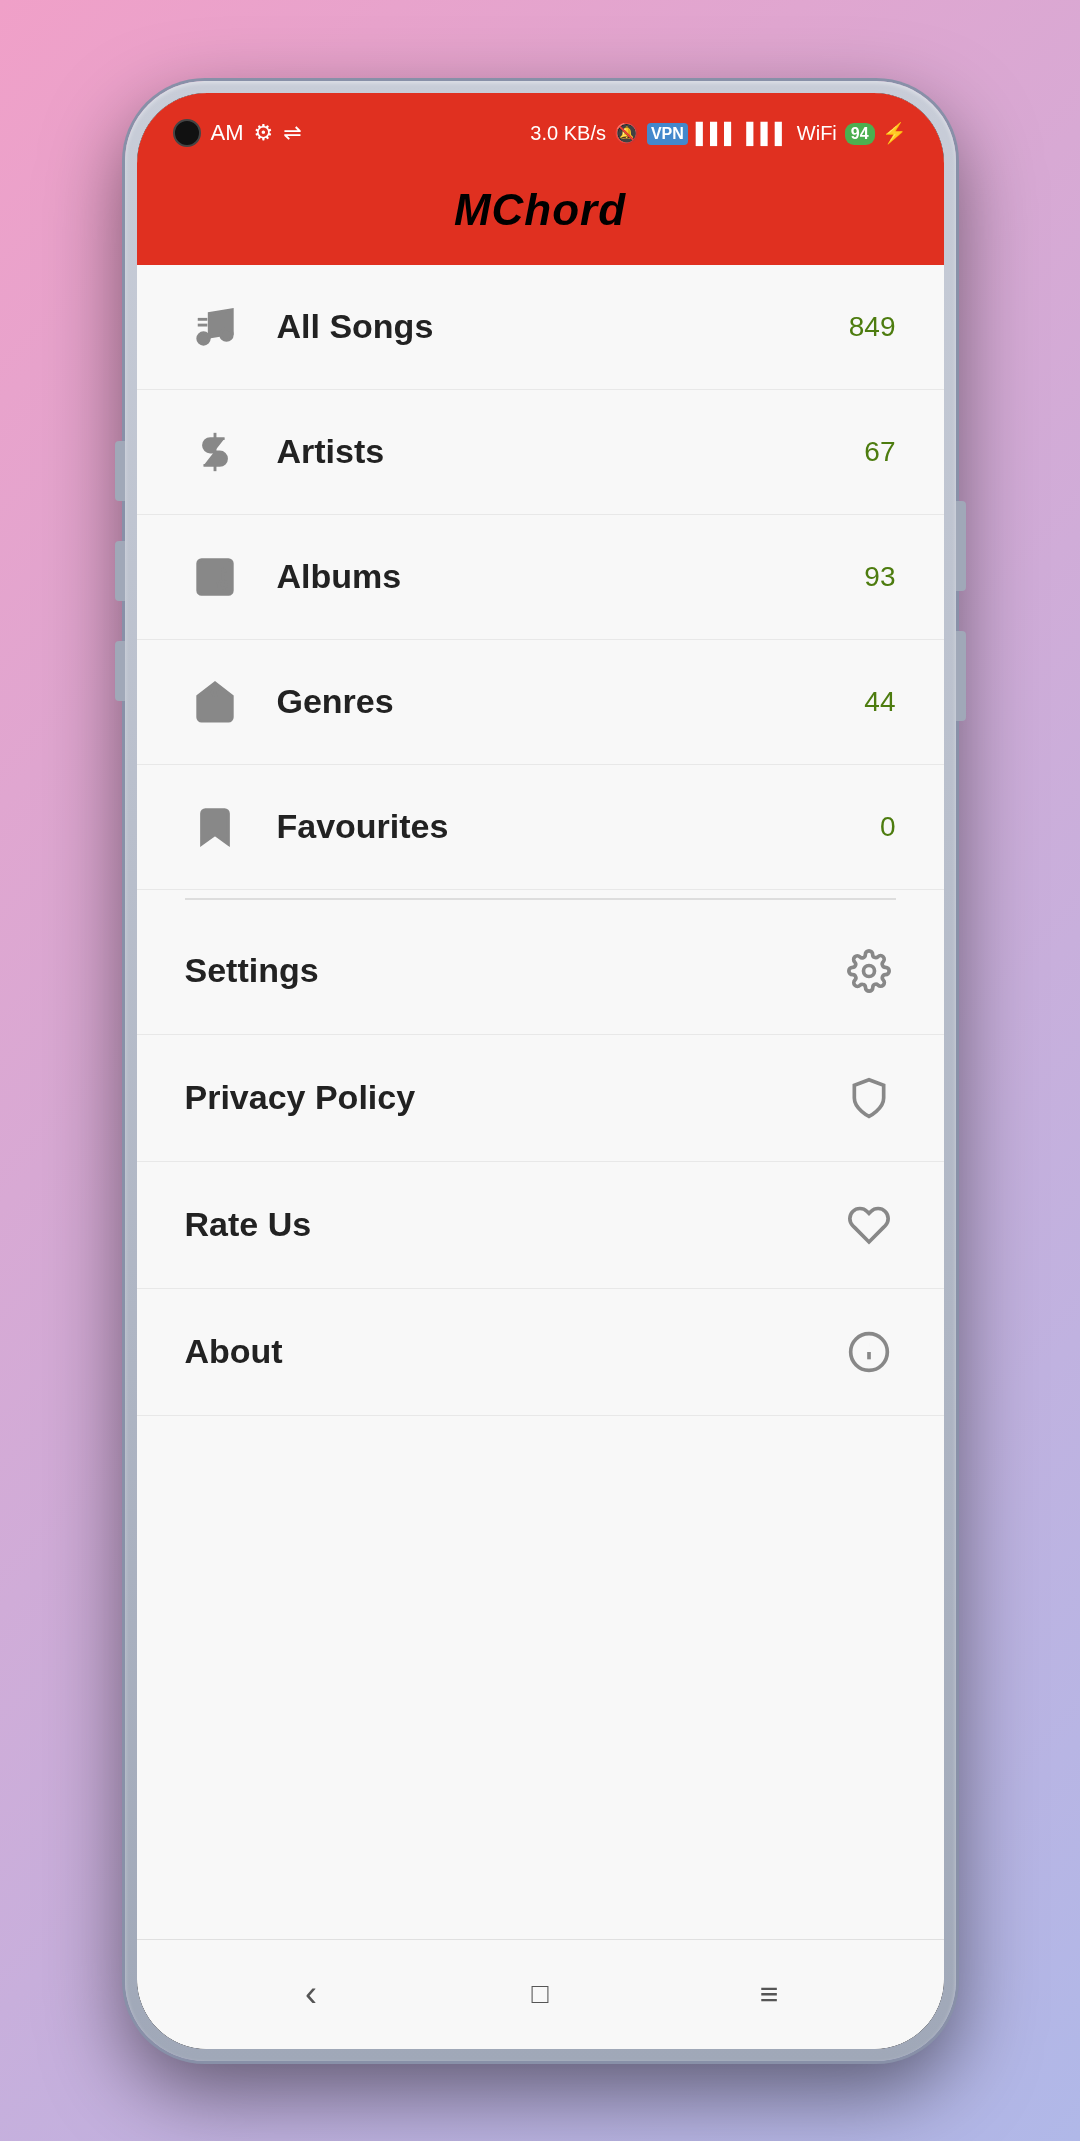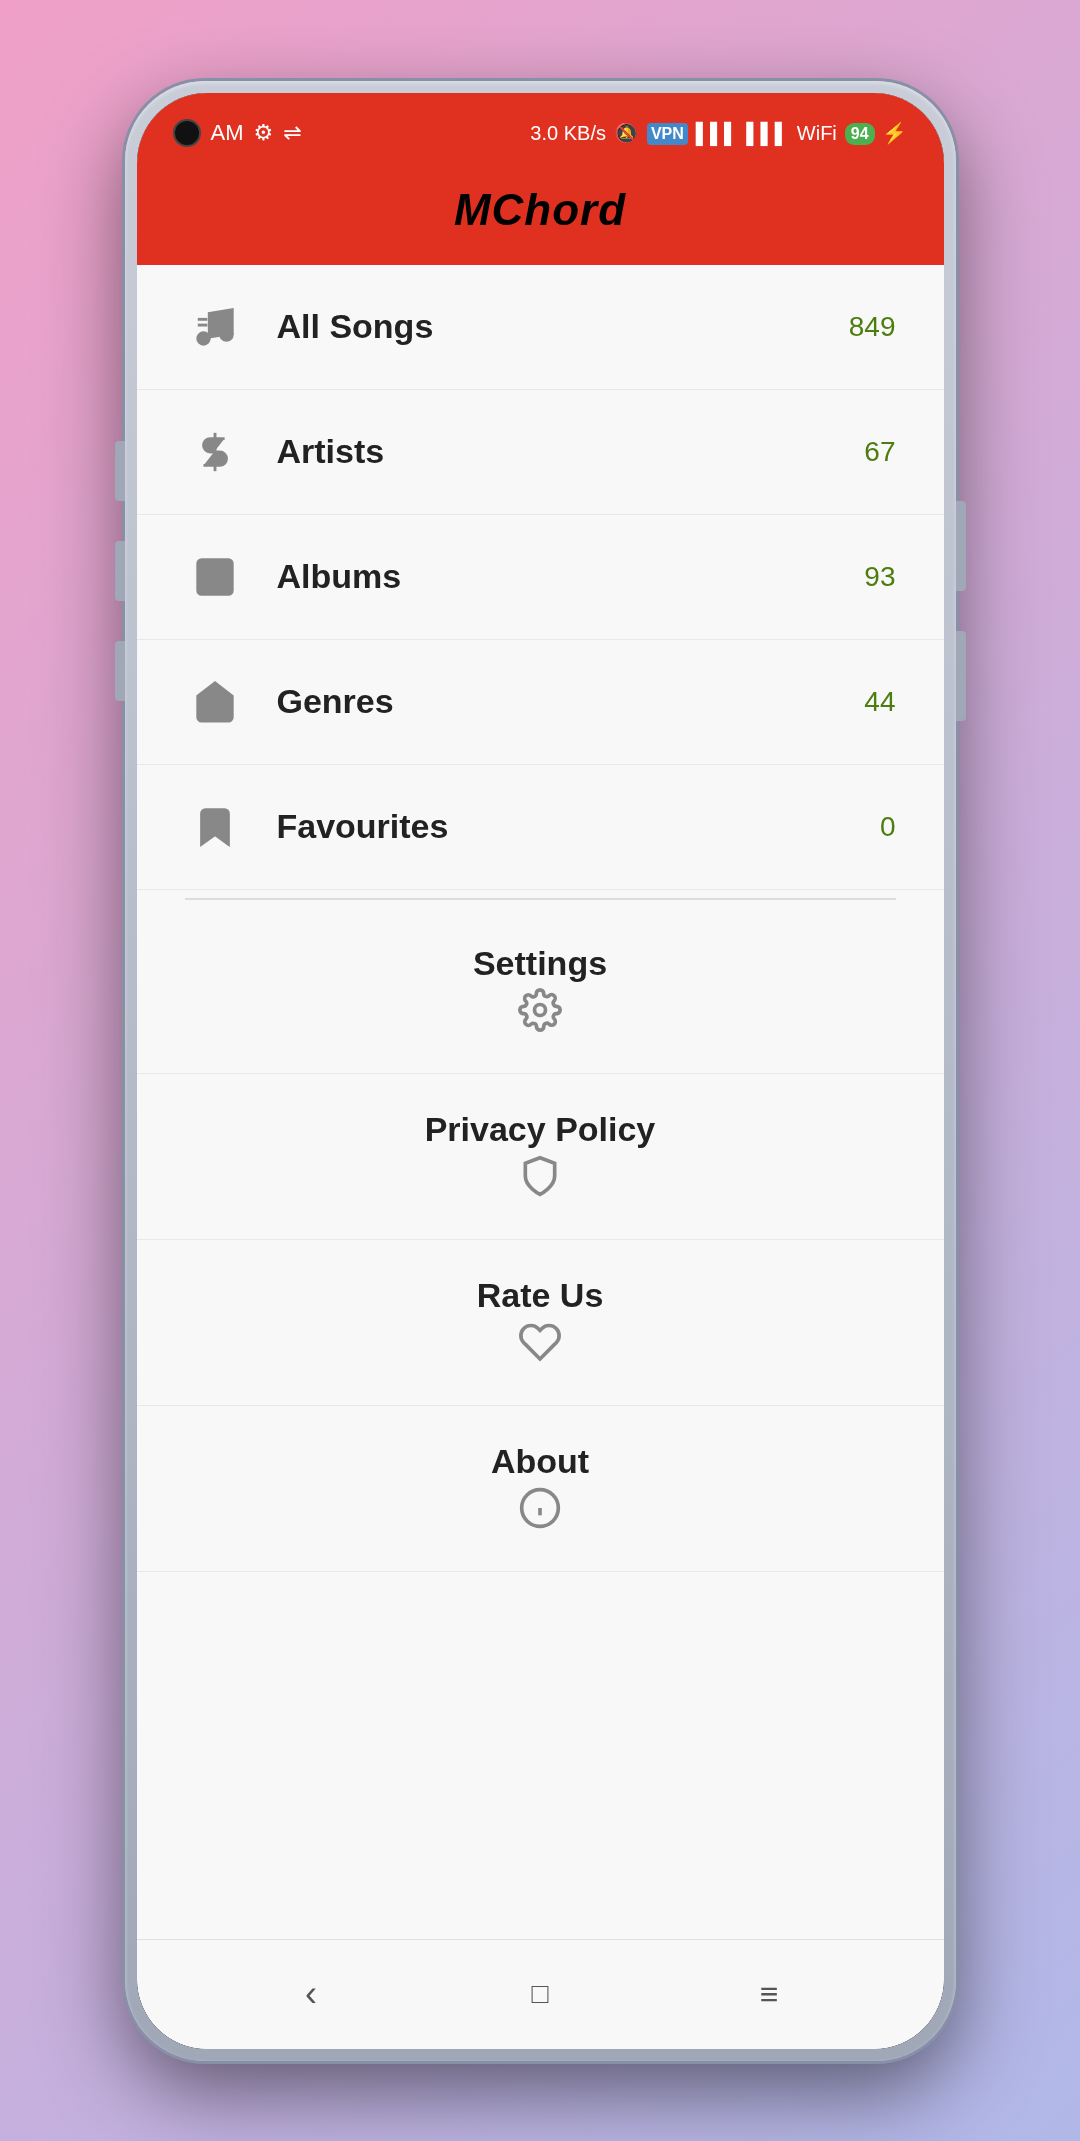--- a/index.html
+++ b/index.html
@@ -180,21 +180,20 @@
       margin: 8px 48px;
     }
 
     
     .settings-item {
       display: flex;
       align-items: center;
       padding: 36px 48px;
       border-bottom: 1px solid #e8e8e8;
       cursor: pointer;
-      flex-direction: column;
     }
 
     .settings-label {
       flex: 1;
       font-size: 34px;
       font-weight: 700;
       color: #222;
     }
 
     .settings-icon {

